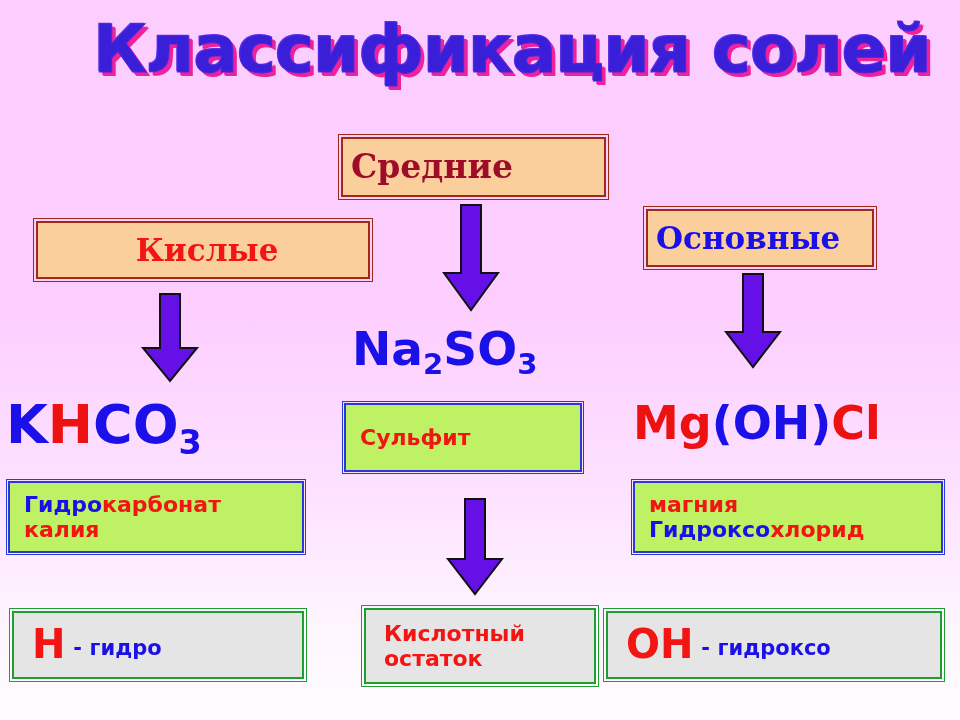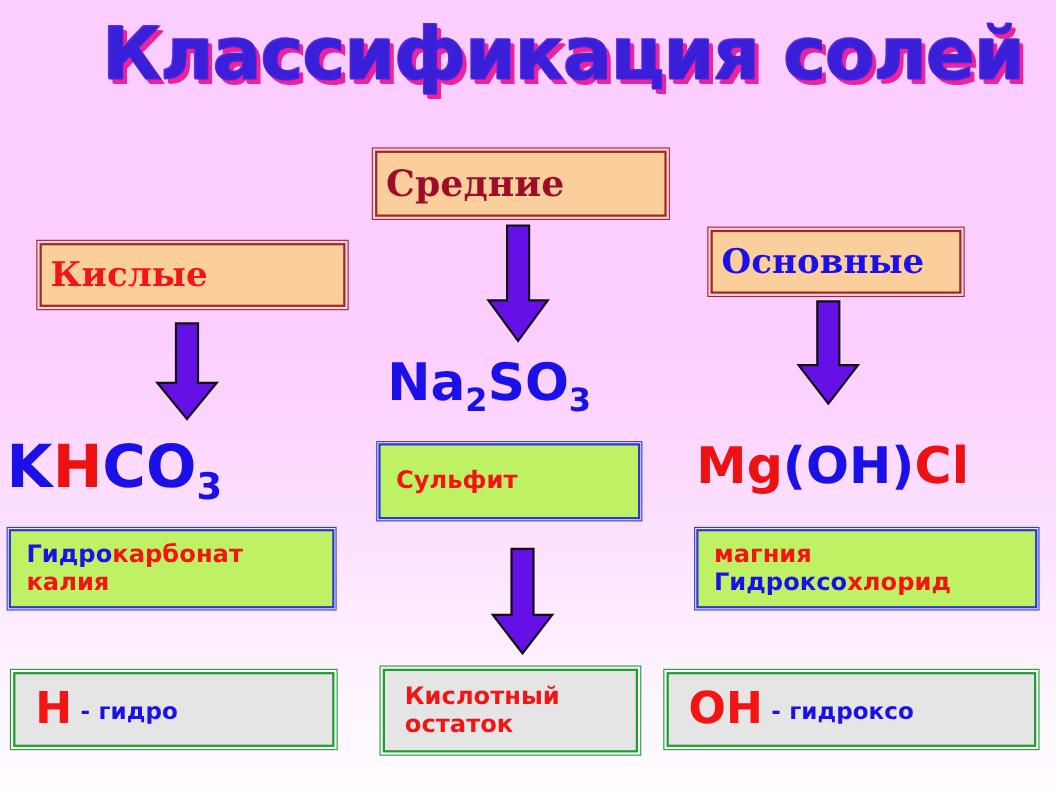--- a/index.html
+++ b/index.html
@@ -128,21 +128,21 @@
   
   .arrow {
     position: absolute;
   }
 </style>
 </head>
 <body>
 
 <div id="slide-title">Классификация солей</div>
 
-<div class="box cat-box" style="left:36px; top:221px; width:278px; height:58px;">
+<div class="box cat-box" style="left:36px; top:221px; width:334px; height:58px;align-items:center;">
   <div class="cat-label red">Кислые</div>
 </div>
 
 <div class="box cat-box" style="left:341px; top:137px; width:265px; height:60px;">
   <div class="cat-label maroon">Средние</div>
 </div>
 
 <div class="box cat-box" style="left:646px; top:209px; width:228px; height:58px;">
   <div class="cat-label blue">Основные</div>
 </div>
@@ -194,20 +194,20 @@
 
 <div class="box name-box" style="left:633px; top:481px; width:310px; height:72px;">
   <div class="name-text">магния</div>
   <div class="name-text"><span class="pref">Гидроксо</span><span>хлорид</span></div>
 </div>
 
 <div class="box green-box" style="left:12px; top:611px; width:292px; height:68px;">
   <div class="green-text"><span class="sym">H</span> <span class="dash">-</span> <span class="suffix">гидро</span></div>
 </div>
 
-<div class="box green-box" style="left:348px; top:608px; width:232px; height:76px;">
+<div class="box green-box" style="left:364px; top:608px; width:232px; height:76px;">
   <div class="green-text">Кислотный</div>
   <div class="green-text">остаток</div>
 </div>
 
 <div class="box green-box" style="left:606px; top:611px; width:336px; height:68px;">
   <div class="green-text"><span class="sym">OH</span> <span class="dash">-</span> <span class="suffix">гидроксо</span></div>
 </div>
 
 </body></html>

